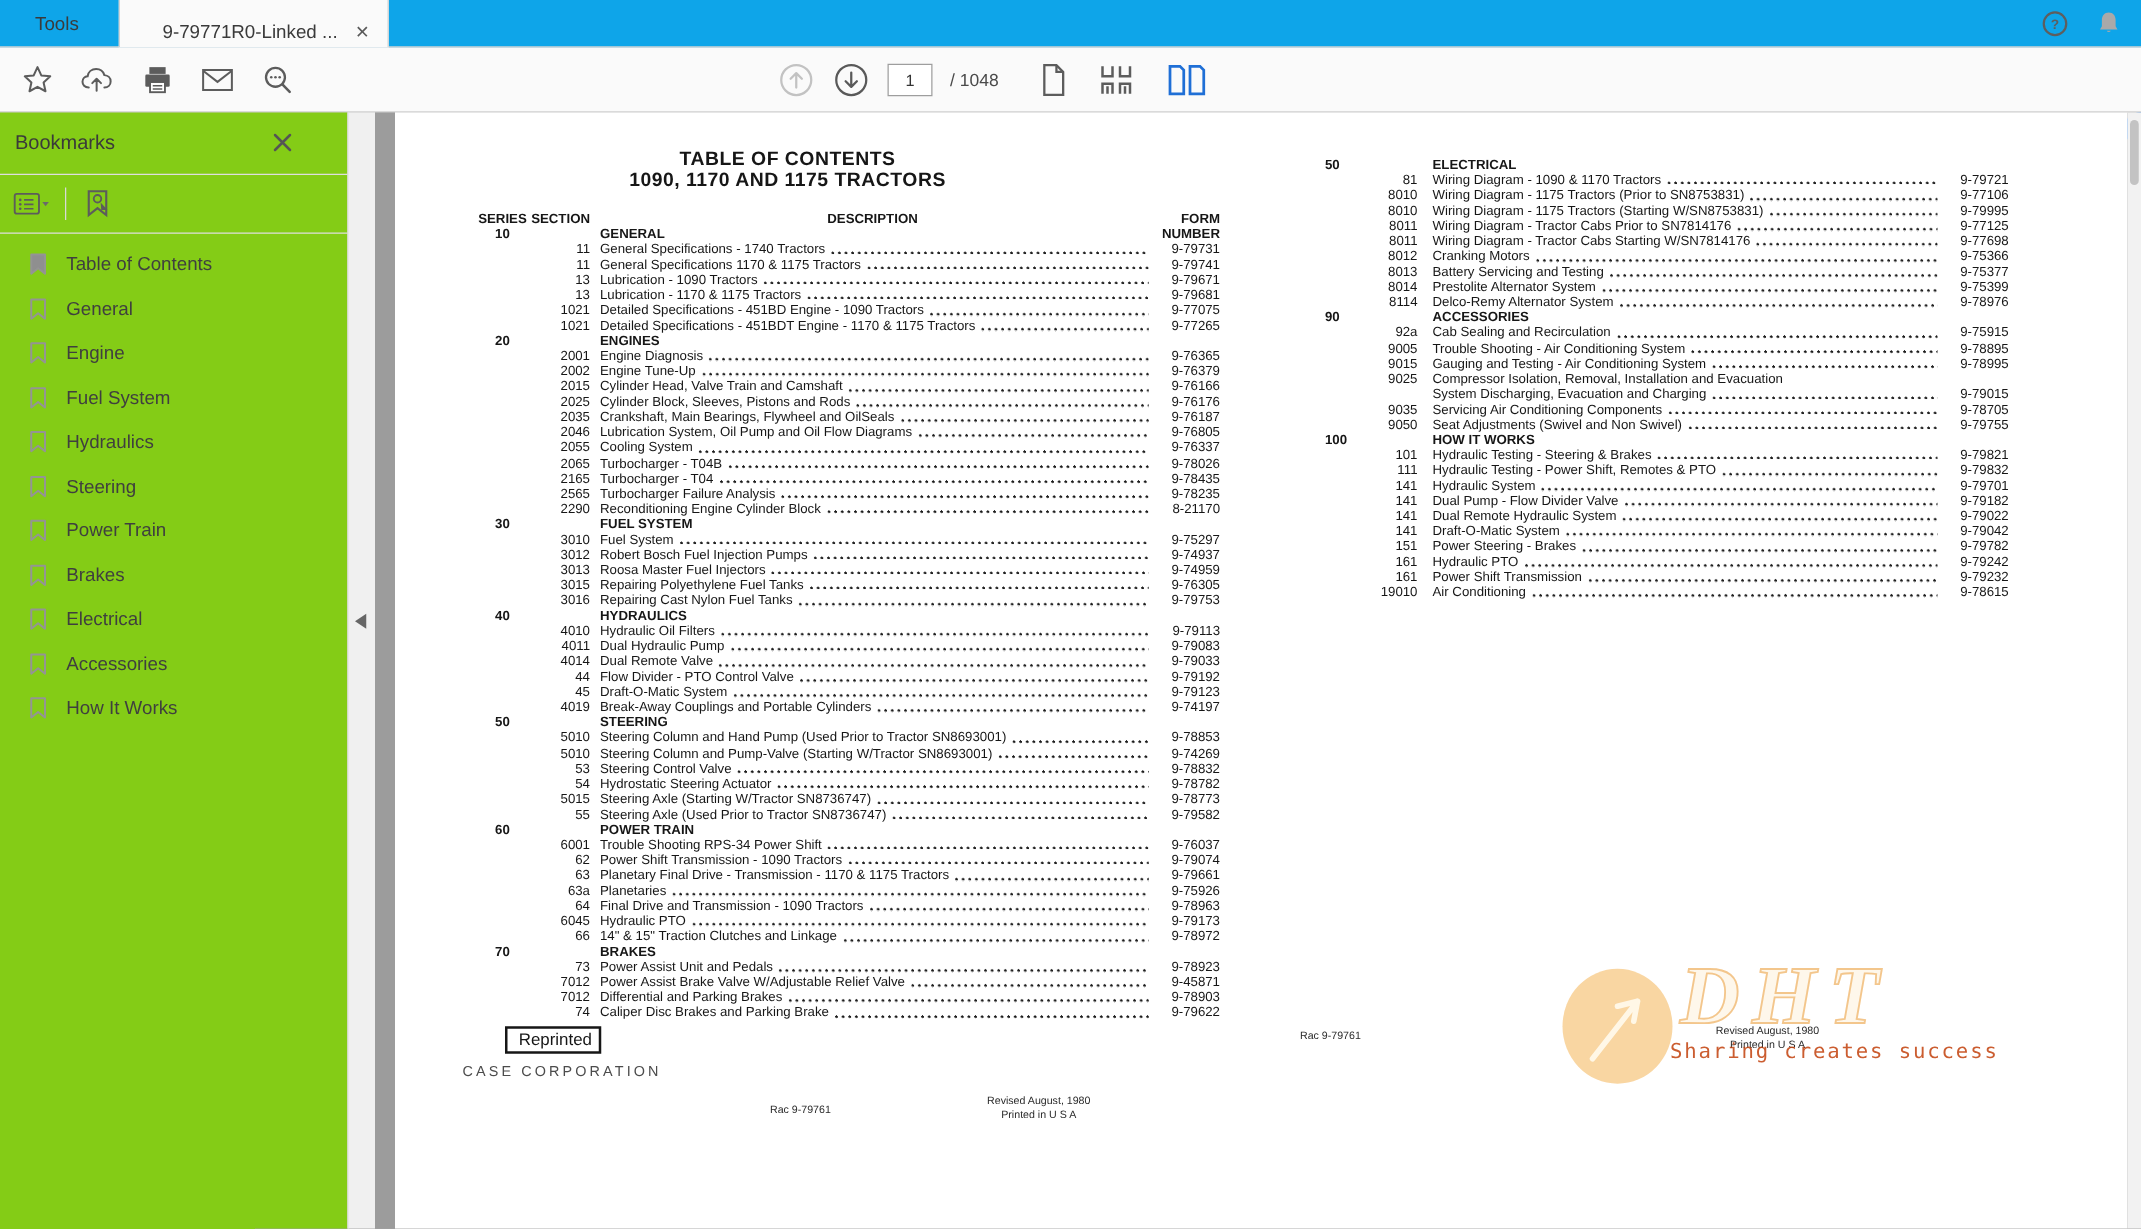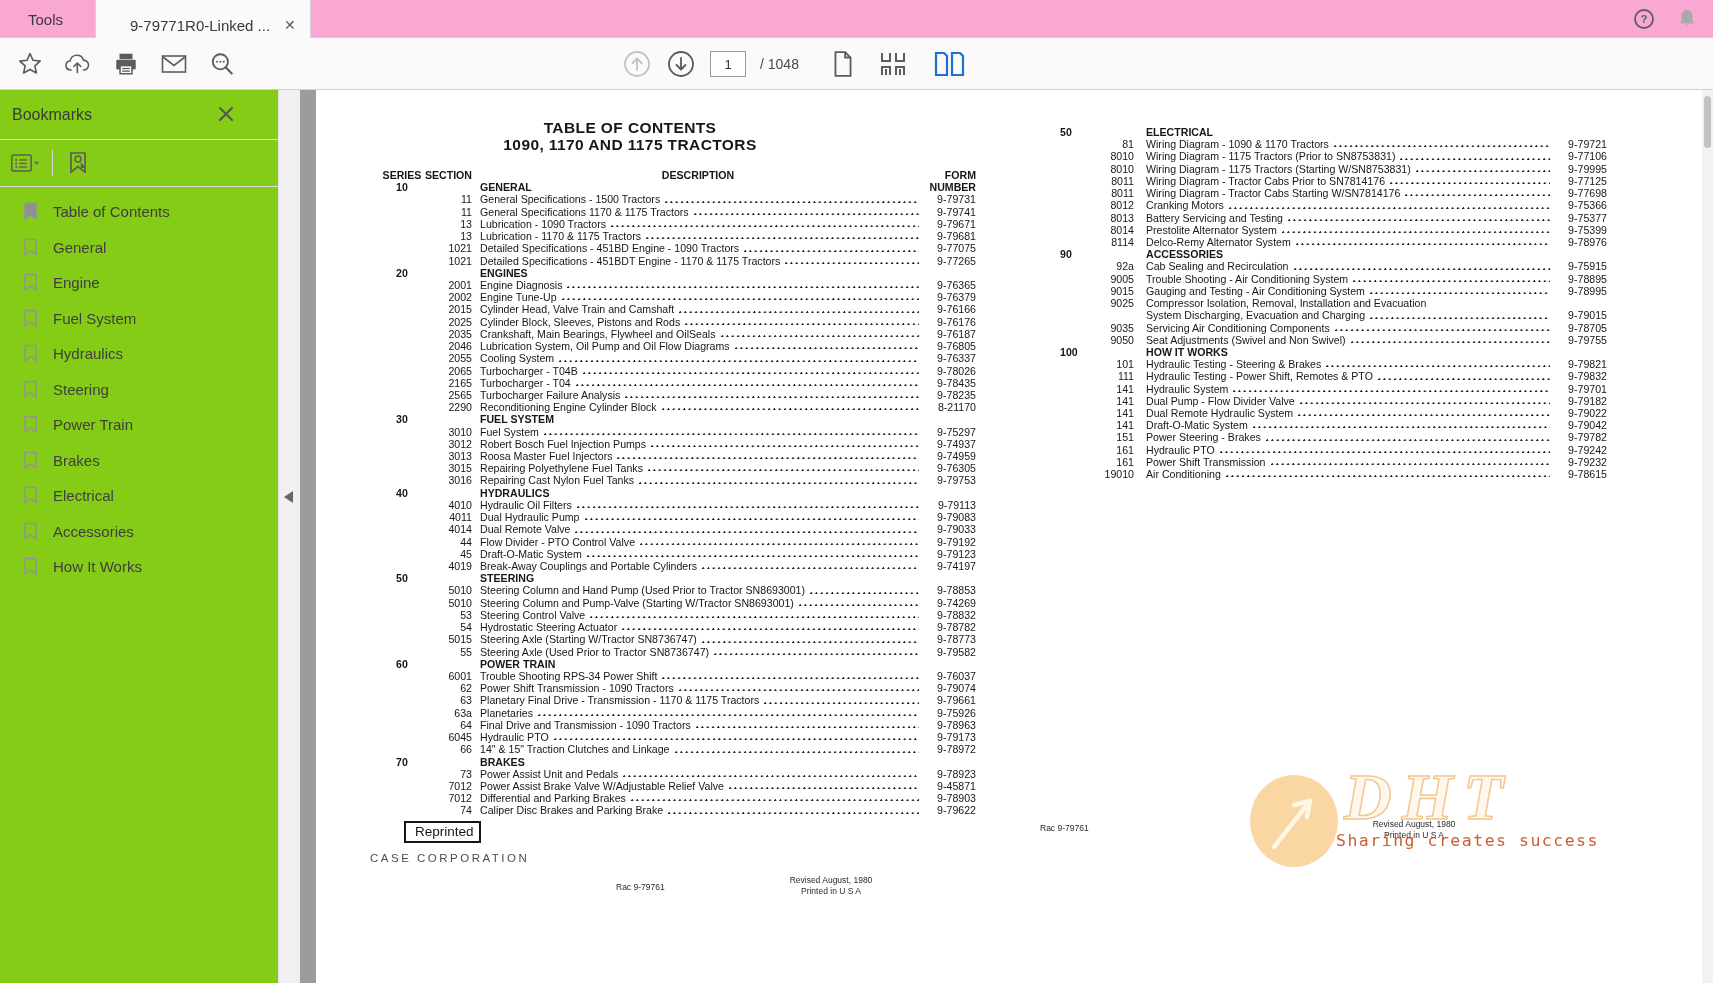--- a/index.html
+++ b/index.html
@@ -2,21 +2,21 @@
 <html><head>
 <meta charset="utf-8">
 <style>
   * { box-sizing: border-box; margin: 0; padding: 0; }
   html,body { width:1713px; height:983px; overflow:hidden;
     font-family:"Liberation Sans", sans-serif; background:#9c9c9c; }
   #app { position:relative; width:1713px; height:983px; }
 
   
   .tabbar { position:absolute; left:0; top:0; width:1713px; height:38px;
-    background:#f9a8d4; border-bottom:1px solid #d2d2d2; }
+    background:#0ea5e9; border-bottom:1px solid #d2d2d2; }
   .tab-tools { position:absolute; left:0; top:0; width:95px; height:38px;
     display:flex; align-items:center; padding-left:28px;
     font-size:15px; color:#3a3a3a; cursor:pointer; }
   .tab-doc { position:absolute; left:95px; top:0; width:216px; height:38px;
     background:#fafafa; border-left:1px solid #d2d2d2; border-right:1px solid #d2d2d2;
     display:flex; align-items:center; padding:12px 12px 0 34px;
     font-size:15px; color:#3a3a3a; cursor:pointer; }
   .tab-doc .close-x { margin-left:14px; font-size:14px; color:#5a5a5a; }
   .tabbar-right { position:absolute; right:16px; top:0; height:38px;
     display:flex; align-items:center; gap:22px; }
@@ -367,21 +367,21 @@
           <div class="trow hd">
             <span class="c-series">10</span>
             <span class="c-section"></span>
             <span class="c-desc">GENERAL</span>
             <span class="spacer"></span>
             <span class="c-form">NUMBER</span>
           </div>
           <div class="trow">
             <span class="c-series"></span>
             <span class="c-section">11</span>
-            <span class="c-desc">General Specifications - 1500 Tractors</span>
+            <span class="c-desc">General Specifications - 1740 Tractors</span>
             <span class="leader"></span>
             <span class="c-form">9-79731</span>
           </div>
           <div class="trow">
             <span class="c-series"></span>
             <span class="c-section">11</span>
             <span class="c-desc">General Specifications 1170 &amp; 1175 Tractors</span>
             <span class="leader"></span>
             <span class="c-form">9-79741</span>
           </div>

